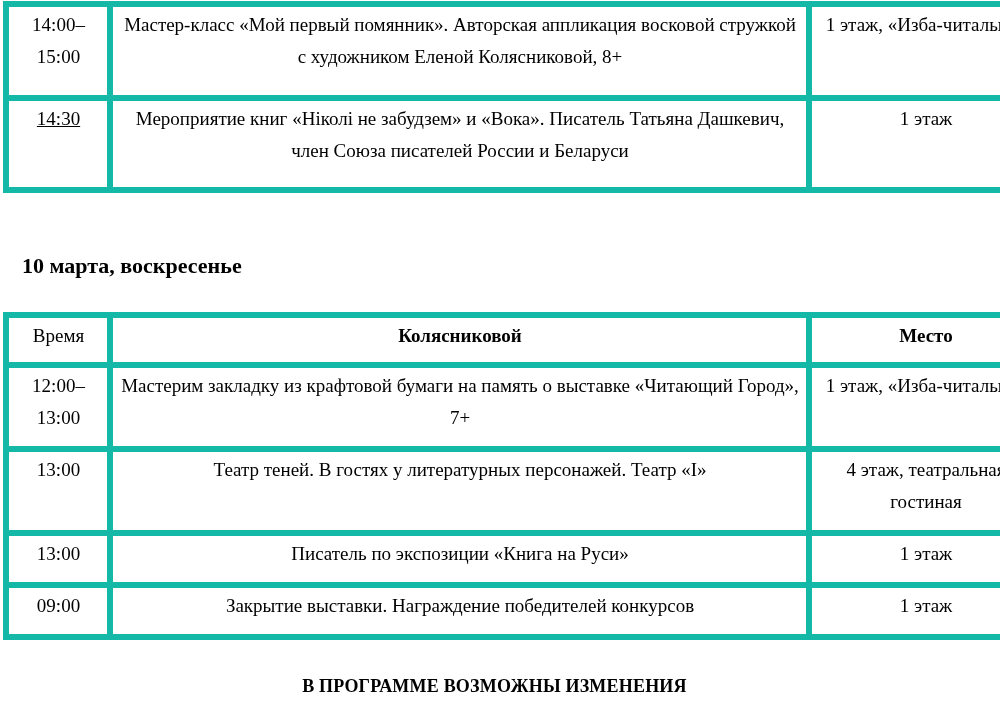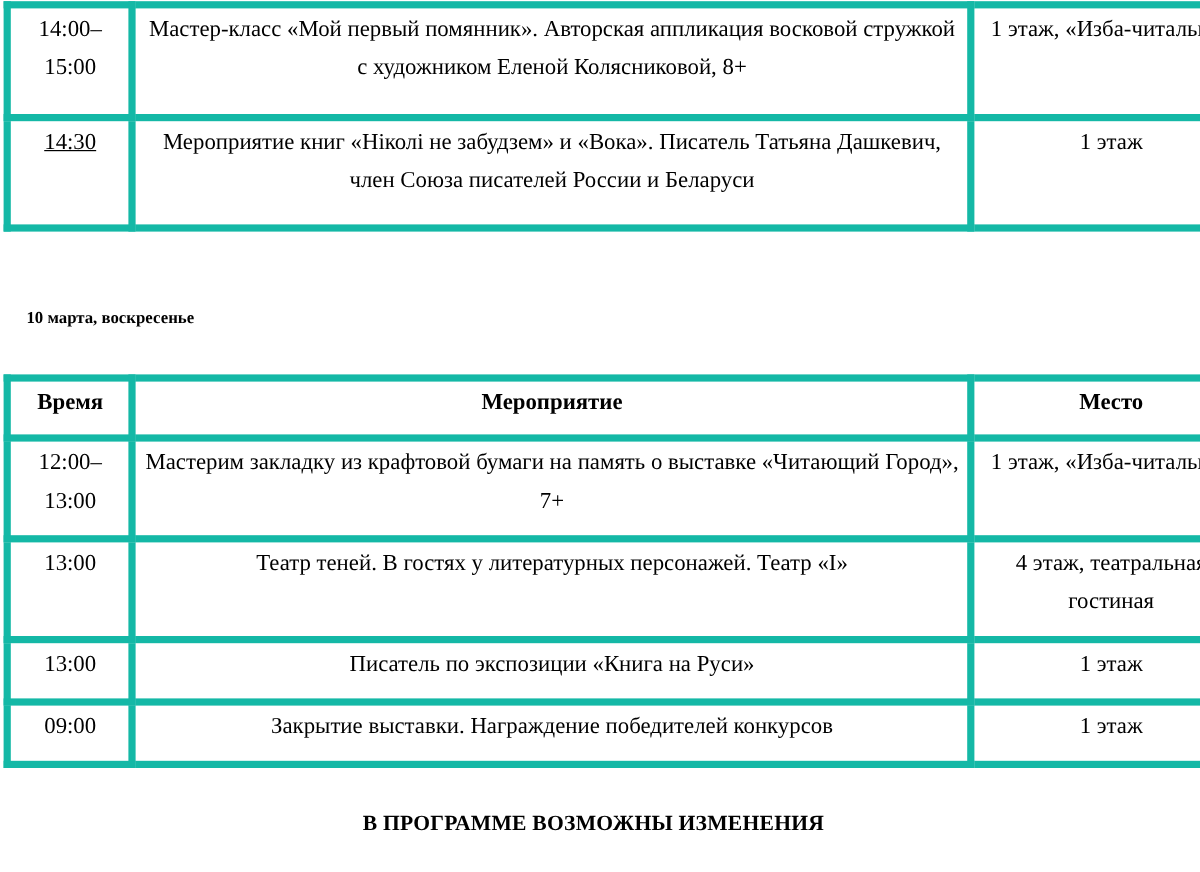--- a/index.html
+++ b/index.html
@@ -45,21 +45,21 @@
     top: 1px;
   }
   #table-one .r1-time   { height: 82px; }
   #table-one .r2-time   { height: 80px; text-decoration: underline; }
 
   
   #day-heading {
     position: absolute;
     left: 22px;
     top: 252px;
-    font-size: 14px;
+    font-size: 22px;
     font-weight: bold;
     line-height: 28px;
     white-space: nowrap;
   }
 
   
   #table-two-wrap {
     position: absolute;
     left: 3px;
     top: 312px;
@@ -116,22 +116,22 @@
 
 <div id="table-two-wrap">
   <table id="table-two" class="sched-table">
     <colgroup>
       <col class="col-time">
         <col class="col-event">
         <col class="col-place">
     </colgroup>
     <tbody>
       <tr class="hdr-row">
-        <td style="font-weight:bold">Время</td>
-        <td style="font-weight:bold">Мероприятие</td>
+        <td style="font-weight:normal">Время</td>
+        <td style="font-weight:bold">Колясниковой</td>
         <td style="font-weight:bold">Место</td>
       </tr>
       <tr class="row-a">
         <td>
           <span>12:00–</span><br>
           <span>13:00</span>
         </td>
         <td>Мастерим закладку из крафтовой бумаги на память о выставке «Читающий Город», 7+</td>
         <td>1 этаж, «Изба-читальня»</td>
       </tr>

